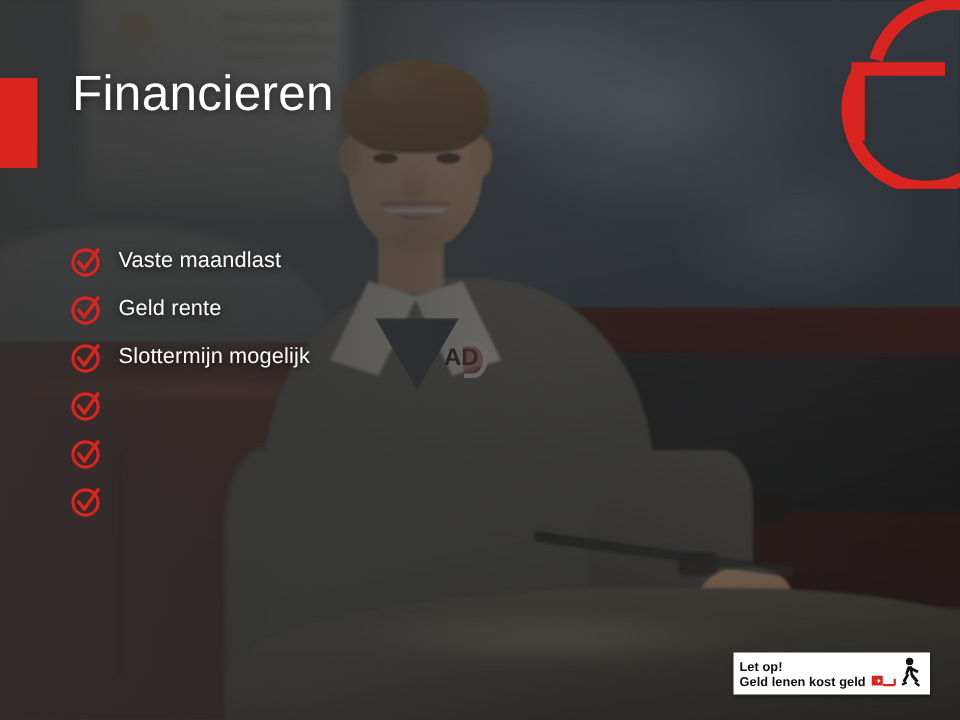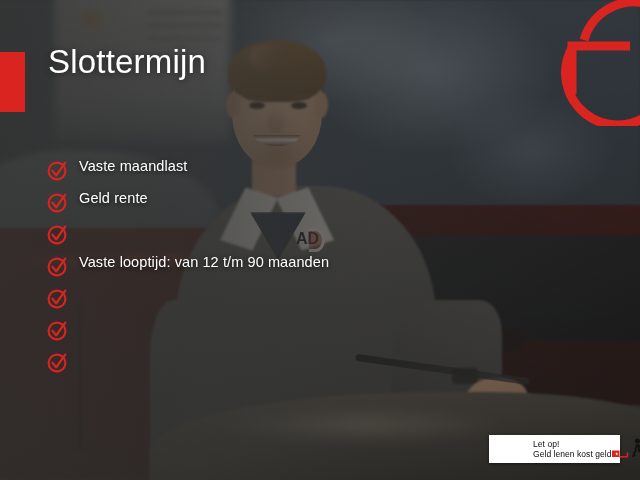--- a/index.html
+++ b/index.html
@@ -274,20 +274,21 @@
     text-shadow: 0 1px 6px rgba(0,0,0,.55);
   }
   .headline div { white-space: nowrap; }
 
   
   .bullets {
     position: absolute; left: 46px; top: 158px;
   }
   .bullet {
     display: flex;
+    align-items: center;
     height: 32px;
   }
   .bullet .check {
     width: 24px; height: 24px;
     flex: 0 0 24px;
     margin-right: 9px;
   }
   .bullet .txt {
     color: #ffffff;
     font-size: 14.5px;
@@ -306,24 +307,23 @@
     background: #ffffff;
     display: flex;
     align-items: center;
     box-shadow: 0 1px 3px rgba(0,0,0,.5);
   }
   .afm-text {
     padding-left: 4px;
     color: #0d0d0d;
     font-size: 8.5px;
     line-height: 10.5px;
-    font-weight: 400;
+    font-weight: 700;
     letter-spacing: .05px;
     white-space: nowrap;
-    margin-left: 40px;
   }
   .afm-icon {
     margin-left: auto;
     margin-right: 5px;
     width: 34px; height: 22px;
     flex: 0 0 34px;
   }
 </style>
 </head>
 <body>
@@ -389,21 +389,21 @@
 
       <path d="M 42 56 A 52 52 0 0 1 112 22" fill="none" stroke="#D9241F" stroke-width="9" stroke-linecap="butt"></path>
 
       <path d="M 30 64 A 52 52 0 0 0 110 128" fill="none" stroke="#D9241F" stroke-width="9" stroke-linecap="butt"></path>
 
       <path d="M 30 110 L 30 62 L 88 62" fill="none" stroke="#D9241F" stroke-width="9" stroke-linecap="butt"></path>
     </svg>
   </div>
 
   <div class="headline">
-    <div>Slottermijn</div>
+    <div>Financieren</div>
   </div>
 
   <div class="bullets">
 
     <div class="bullet">
       <span class="check">
         <svg viewBox="0 0 24 24" width="24" height="24" aria-hidden="true">
           <circle cx="11" cy="13" r="8.4" fill="none" stroke="#D9241F" stroke-width="2.1"></circle>
           <path d="M 6.4 12.6 L 10.2 17.4 L 19.2 4.6" fill="none" stroke="#D9241F" stroke-width="2.3" stroke-linecap="round" stroke-linejoin="round"></path>
         </svg>
@@ -421,32 +421,24 @@
       <span class="txt">Geld rente</span>
     </div>
 
     <div class="bullet">
       <span class="check">
         <svg viewBox="0 0 24 24" width="24" height="24" aria-hidden="true">
           <circle cx="11" cy="13" r="8.4" fill="none" stroke="#D9241F" stroke-width="2.1"></circle>
           <path d="M 6.4 12.6 L 10.2 17.4 L 19.2 4.6" fill="none" stroke="#D9241F" stroke-width="2.3" stroke-linecap="round" stroke-linejoin="round"></path>
         </svg>
       </span>
-    </div>
-
-
-    <div class="bullet">
-      <span class="check">
-        <svg viewBox="0 0 24 24" width="24" height="24" aria-hidden="true">
-          <circle cx="11" cy="13" r="8.4" fill="none" stroke="#D9241F" stroke-width="2.1"></circle>
-          <path d="M 6.4 12.6 L 10.2 17.4 L 19.2 4.6" fill="none" stroke="#D9241F" stroke-width="2.3" stroke-linecap="round" stroke-linejoin="round"></path>
-        </svg>
-      </span>
-      <span class="txt">Vaste looptijd: van 12 t/m 90 maanden</span>
-    </div>
+      <span class="txt">Slottermijn mogelijk</span>
+    </div>
+
+
 
     <div class="bullet">
       <span class="check">
         <svg viewBox="0 0 24 24" width="24" height="24" aria-hidden="true">
           <circle cx="11" cy="13" r="8.4" fill="none" stroke="#D9241F" stroke-width="2.1"></circle>
           <path d="M 6.4 12.6 L 10.2 17.4 L 19.2 4.6" fill="none" stroke="#D9241F" stroke-width="2.3" stroke-linecap="round" stroke-linejoin="round"></path>
         </svg>
       </span>
     </div>
 

